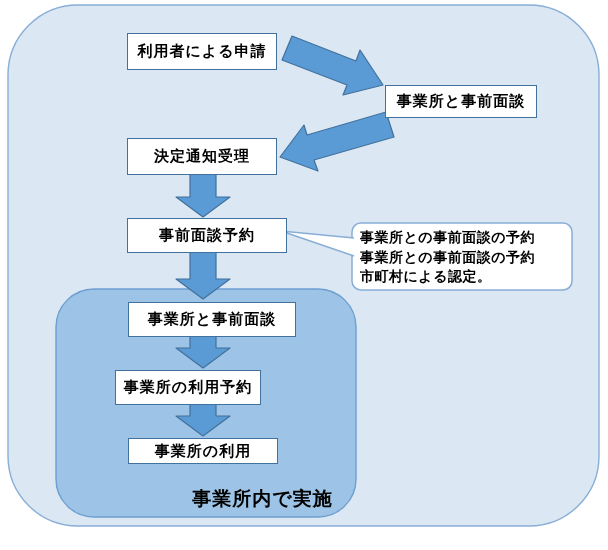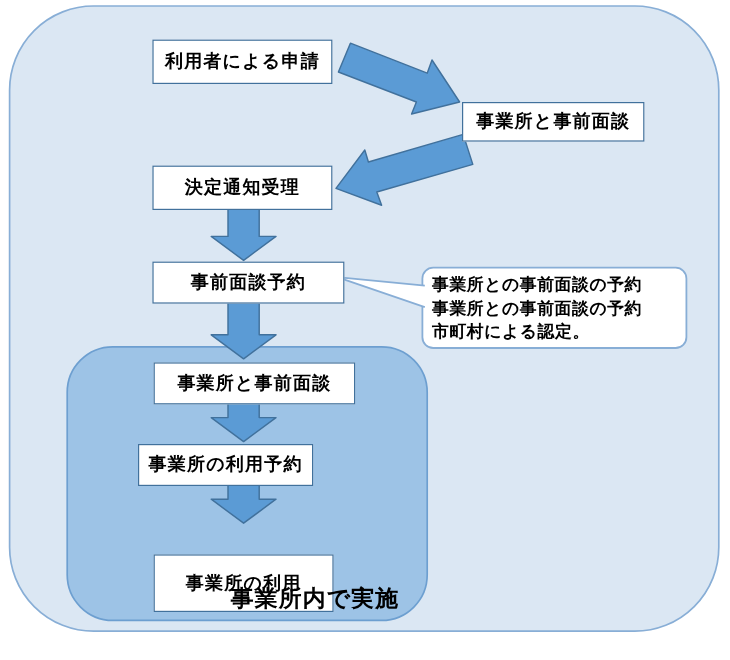--- a/index.html
+++ b/index.html
@@ -33,21 +33,21 @@
     letter-spacing: 1px;
     color: var(--text, #000000);
     white-space: nowrap;
   }
   .n1 { left: 127px; top: 33px;  width: 150px; height: 37px; }
   .n2 { left: 385px; top: 85px;  width: 152px; height: 33px; }
   .n3 { left: 127px; top: 138px; width: 150px; height: 37px; }
   .n4 { left: 127px; top: 218px; width: 160px; height: 35px; }
   .n5 { left: 128px; top: 302px; width: 168px; height: 35px; }
   .n6 { left: 115px; top: 370px; width: 146px; height: 35px; }
-  .n7 { left: 128px; top: 438px; width: 150px; height: 48px; margin-top: 24px; }
+  .n7 { left: 128px; top: 438px; width: 150px; height: 26px; }
 
   .group-label {
     position: absolute;
     left: 180px; top: 486px; width: 165px;
     text-align: center;
     font-weight: bold;
     font-size: 19px;
     letter-spacing: 1px;
     color: var(--text, #000000);
     white-space: nowrap;

